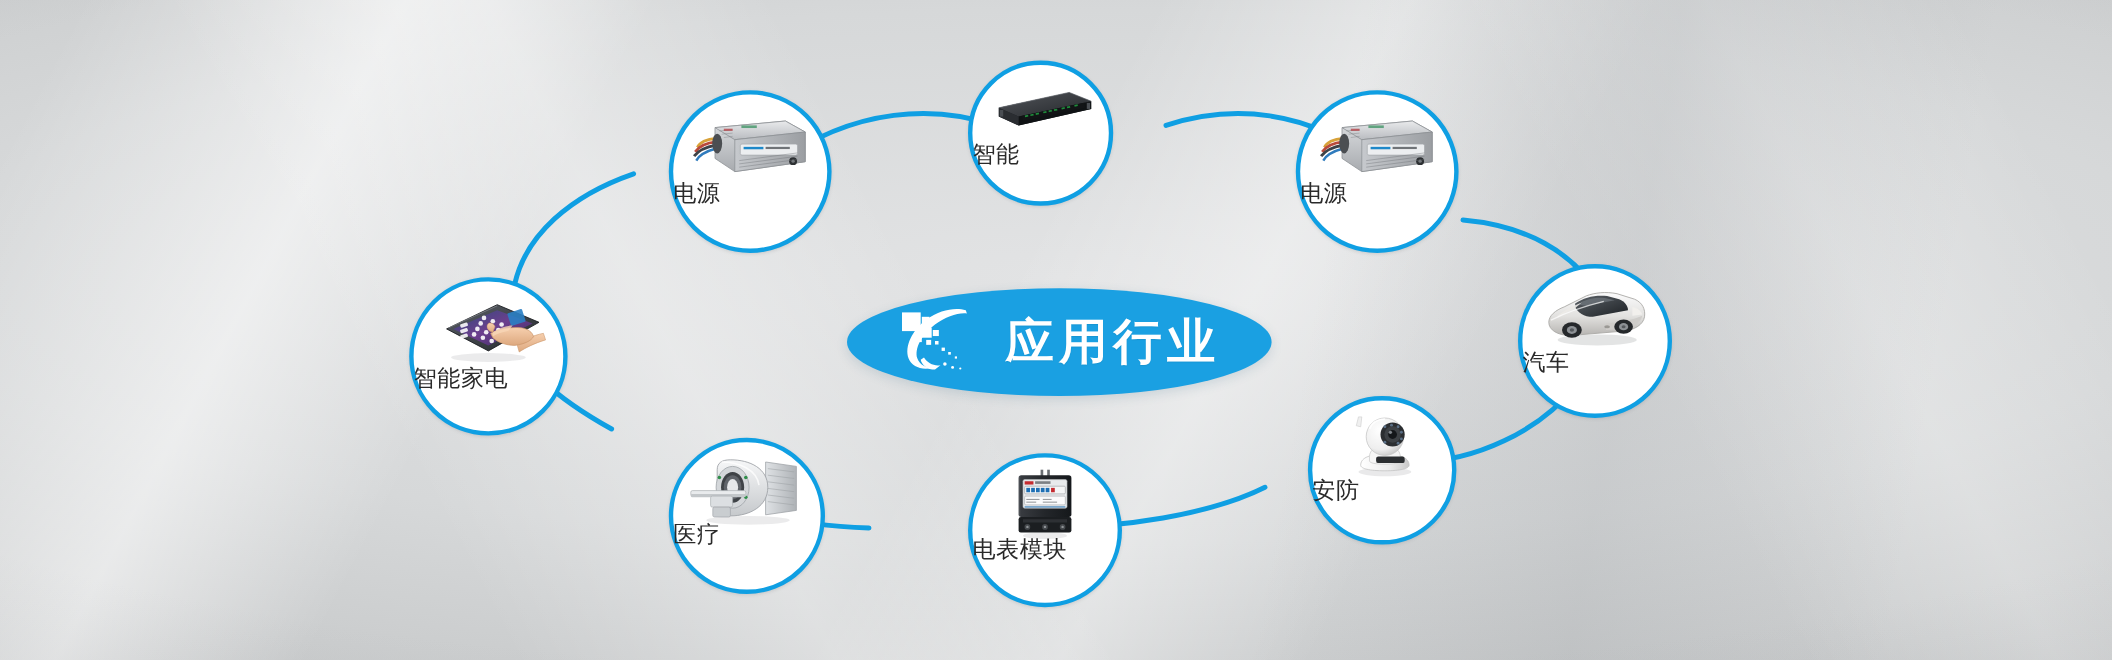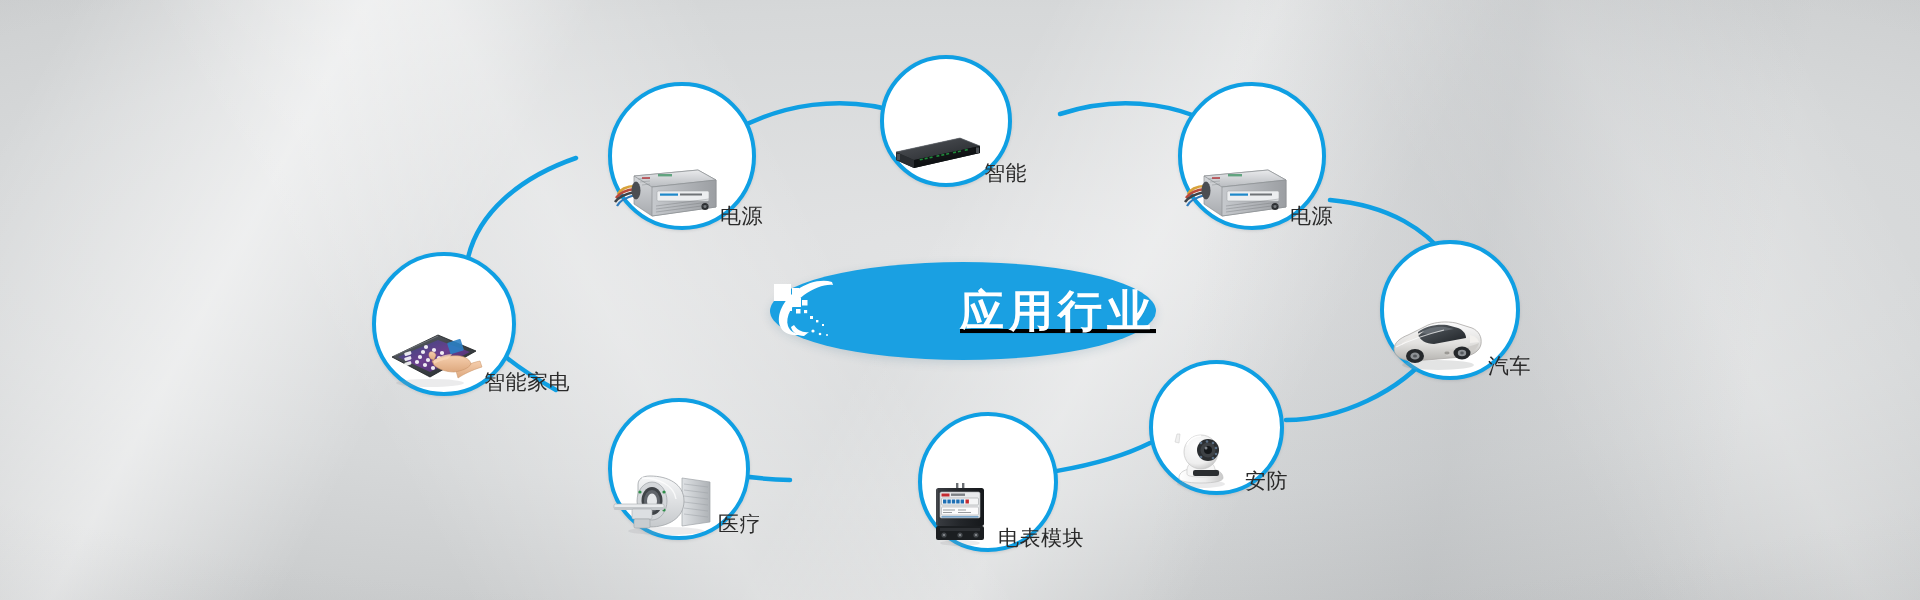--- a/index.html
+++ b/index.html
@@ -39,44 +39,43 @@
 
   
   #links{ position:absolute; inset:0; }
 
   
   .node{
     position:absolute;
     border-radius:50%;
     background:#fff;
     border:4px solid #0f9fe3;
-    display:flex; flex-direction:row;
-    align-items:flex-end; justify-content:flex-start;
+    display:flex; flex-direction:column;
+    align-items:flex-start; justify-content:flex-start;
     box-shadow:0 1px 3px rgba(90,95,100,.18);
   }
   .node .art{
     width:100%; height:57%;
     display:flex; align-items:center; justify-content:center;
     padding-top:10px;
   }
   .node .art svg{ display:block; }
   .node .lbl{
     font-size:21px; color:#2a2a2a; letter-spacing:.5px;
     line-height:1; white-space:nowrap;
   }
 
   
   #badge{
     position:absolute;
     left:770px; top:262px; width:386px; height:98px;
     background:#1aa0e2;
     border-radius:50%/50%;
-    display:flex; align-items:center; justify-content:space-between; gap:28px;
+    display:flex; align-items:center; justify-content:center; gap:28px;
     box-shadow:0 3px 10px rgba(60,110,140,.18);
-    text-decoration:underline;
   }
   #badge .mark{ width:70px; height:66px; flex:0 0 auto; }
   #badge .txt{
     color:#fff; font-size:44px; font-weight:bold;
     letter-spacing:5px; line-height:1; white-space:nowrap;
     text-shadow:0 1px 1px rgba(0,70,110,.12);
   }
 </style>
 </head>
 <body>
@@ -261,21 +260,21 @@
           <ellipse cx="78" cy="40" rx="4.2" ry="3.3" fill="#8d9195"></ellipse>
           <ellipse cx="78" cy="40" rx="1.8" ry="1.4" fill="#55595d"></ellipse>
         </g>
         <path d="M12 34 C22 29 40 22 60 17" fill="none" stroke="#fff" stroke-width="1.2" opacity=".7"></path>
         <ellipse cx="63" cy="40" rx="2.6" ry="1.4" fill="#9b9995"></ellipse>
       </svg>
     </div>
     <div class="lbl">汽车</div>
   </div>
 
-  <div class="node" style="left:1149px;top:360px;width:135px;height:135px;">
+  <div class="node" style="left:1189px;top:360px;width:135px;height:135px;">
     <div class="art">
       <svg width="92" height="60" viewBox="0 0 92 60">
         <defs>
           <linearGradient id="camB" x1="0" y1="0" x2="1" y2="0">
             <stop offset="0" stop-color="#ffffff"></stop>
               <stop offset=".6" stop-color="#ececec"></stop>
             <stop offset="1" stop-color="#c9c9c9"></stop>
           </linearGradient>
           <radialGradient id="camH" cx=".38" cy=".32" r=".75">
             <stop offset="0" stop-color="#ffffff"></stop>
@@ -301,21 +300,21 @@
           <circle cx="63" cy="24" r="1.3"></circle>
             <circle cx="60" cy="28" r="1.3"></circle>
           <circle cx="48" cy="27" r="1.3"></circle>
         </g>
         <path d="M34 15 C36 9 42 6 48 6" fill="none" stroke="#fff" stroke-width="1.6" opacity=".85"></path>
       </svg>
     </div>
     <div class="lbl">安防</div>
   </div>
 
-  <div class="node" style="left:918px;top:412px;width:140px;height:140px;">
+  <div class="node" style="left:880px;top:412px;width:140px;height:140px;font-family:Liberation Mono, monospace;">
     <div class="art">
       <svg width="76" height="68" viewBox="0 0 76 68">
         <defs>
           <linearGradient id="mtB" x1="0" y1="0" x2="1" y2="0">
             <stop offset="0" stop-color="#3a3d42"></stop>
               <stop offset=".5" stop-color="#23262a"></stop>
             <stop offset="1" stop-color="#15181b"></stop>
           </linearGradient>
         </defs>
         <ellipse cx="38" cy="62" rx="20" ry="3" fill="#9a9d9f" opacity=".2"></ellipse>

